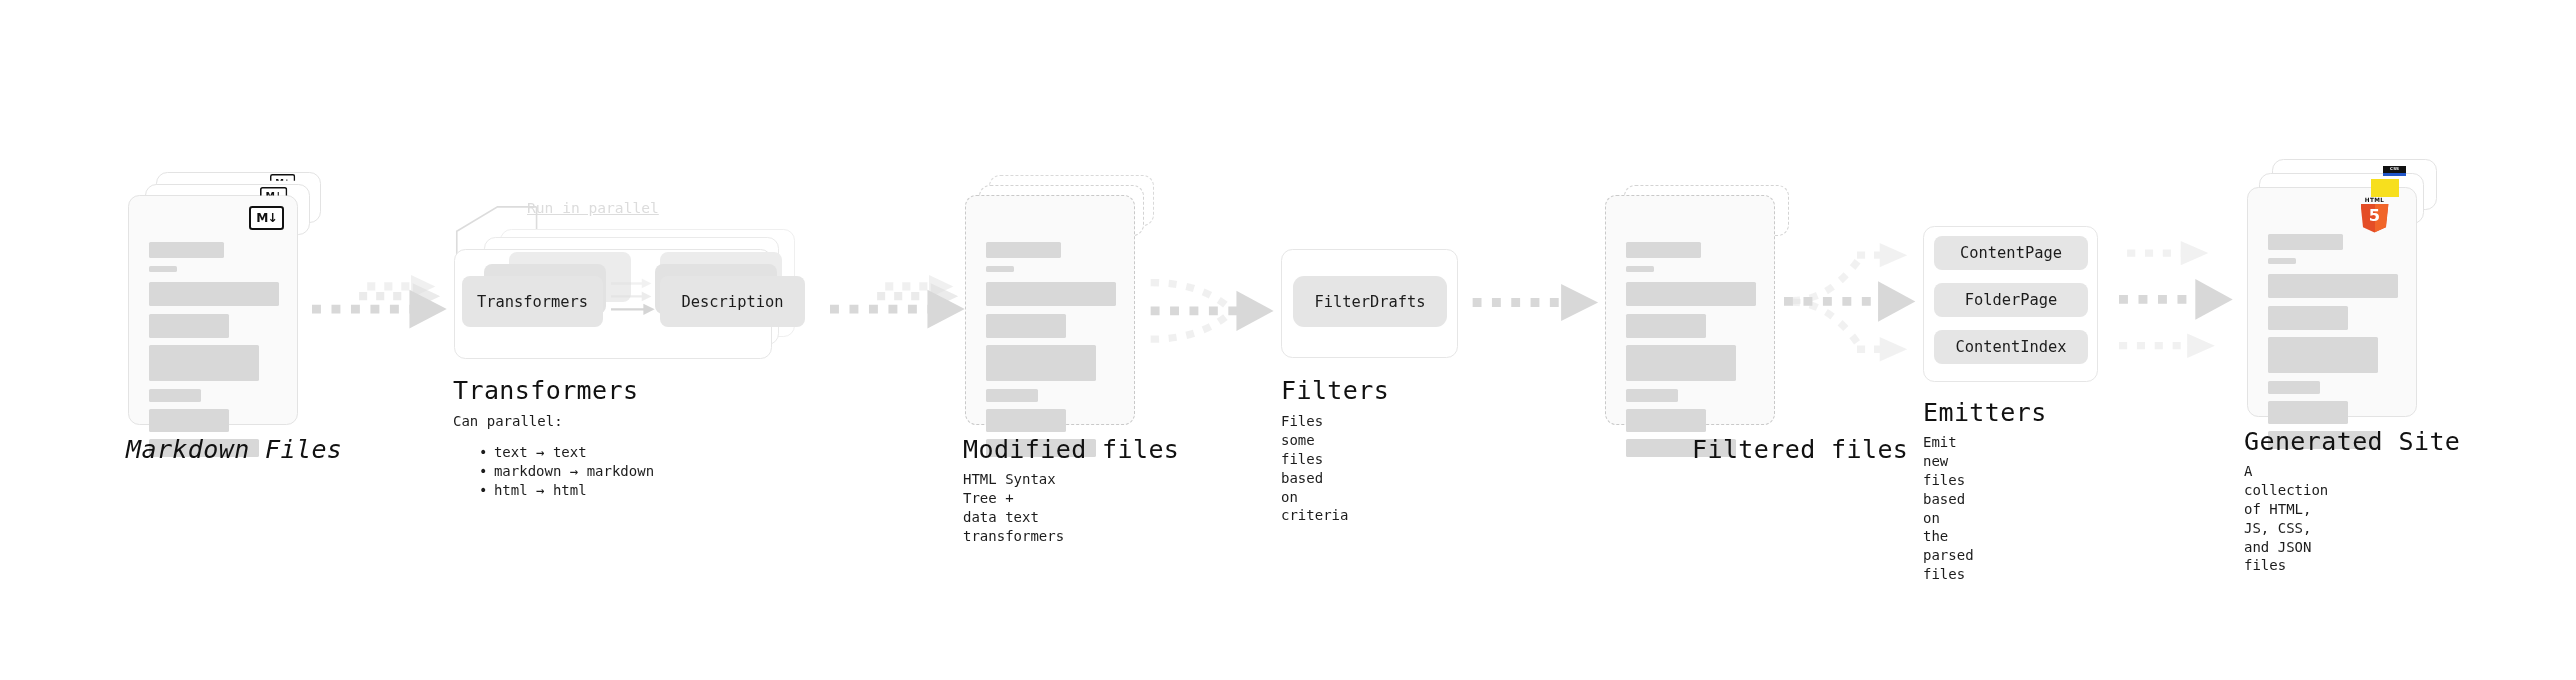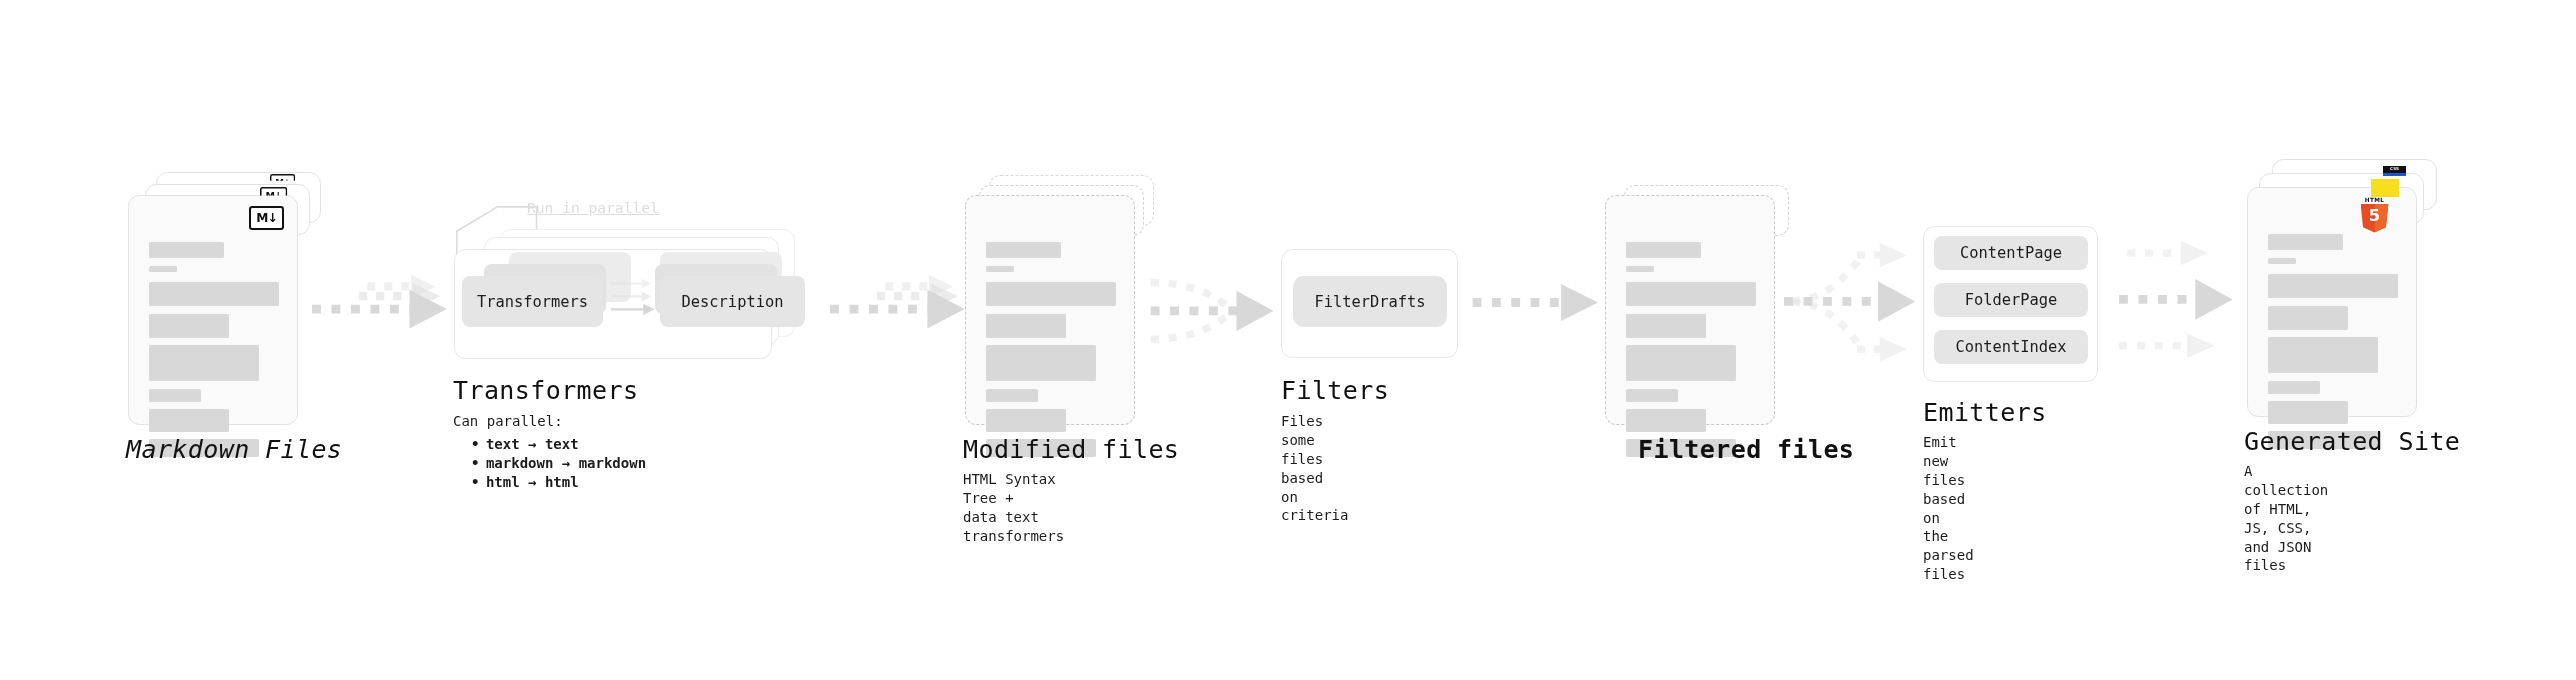--- a/index.html
+++ b/index.html
@@ -68,21 +68,21 @@
   }
   .chip.g1{background:#ececec;}
   .chip.g2{background:#e2e2e2;}
 
   
   .title{position:absolute;font-size:25px;color:#111;white-space:nowrap;letter-spacing:0.4px;}
   .desc{position:absolute;font-size:14px;color:#1c1c1c;line-height:1.35;white-space:pre-line;}
   .parallel-label{position:absolute;font-size:14.6px;color:#dcdcdc;white-space:nowrap;}
   .bullets{position:absolute;font-size:14px;line-height:1.35;color:#1c1c1c;}
   .bullets .hdr{margin:0 0 0.8px 0;}
-  .bullets ul{margin:4px;padding-left:14px;list-style:none;font-weight:bold;}
+  .bullets ul{margin:12px;padding-left:14px;list-style:none;}
   .bullets li{white-space:nowrap;}
   .bullets li::before{content:"\2022";margin-right:6.5px;}
 
   svg.arrow{position:absolute;overflow:visible;}
 </style>
 </head>
 <body>
 
 <div class="stage" style="left:0;top:0;">
 
@@ -245,21 +245,21 @@
       <div class="ln" style="width:22%;height:6.5px;margin-bottom:9.8px;"></div>
       <div class="ln" style="width:100%;height:24.4px;"></div>
       <div class="ln" style="width:62%;height:24.4px;"></div>
       <div class="ln" style="width:85%;height:36px;"></div>
       <div class="ln" style="width:40%;height:13px;"></div>
       <div class="ln" style="width:62%;height:23px;"></div>
       <div class="ln" style="width:85%;height:18px;"></div>
     </div>
   </div>
 
-  <div class="title" style="left:1638px;top:435px;font-weight:bold;">Filtered files</div>
+  <div class="title" style="left:1692px;top:435px;">Filtered files</div>
 </div>
 
 <svg class="arrow" style="left:1784px;top:234px;" width="150" height="134" viewBox="0 0 185 165">
   <g opacity="0.4">
     <path d="M10 82 Q58 82 96 26" fill="none" stroke="#dedede" stroke-width="9" stroke-dasharray="10 12"></path>
     <line x1="90" y1="26" x2="120" y2="26" stroke="#dedede" stroke-width="9" stroke-dasharray="10 11"></line>
     <polygon points="118,11 152,26 118,41" fill="#dedede"></polygon>
   </g>
   <g opacity="0.4">
     <path d="M10 84 Q58 84 96 142" fill="none" stroke="#dedede" stroke-width="9" stroke-dasharray="10 12"></path>

